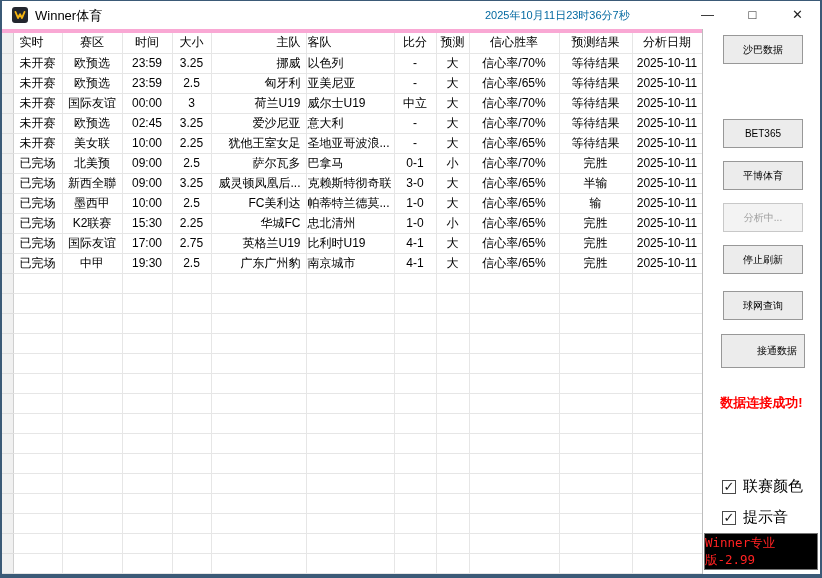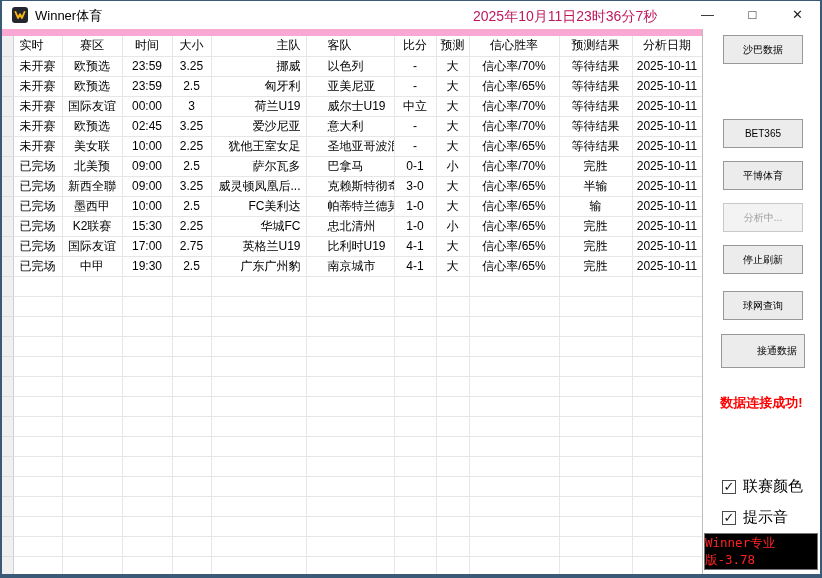--- a/index.html
+++ b/index.html
@@ -10,36 +10,36 @@
     width:822px; height:578px; background:#ffffff;
     border:2px solid #3b5a77; border-top-width:1px; border-bottom-width:4px;
     position:relative; overflow:hidden;
   }
 
   
   .titlebar { position:relative; height:28px; background:#ffffff; }
   .app-icon { position:absolute; left:10px; top:6px; width:16px; height:16px; }
   .app-title { position:absolute; left:33px; top:6px; font-size:13px; color:#000; white-space:nowrap; }
   .center-title { position:absolute; left:223px; top:7px; font-size:12.5px; color:#000; white-space:nowrap; }
-  .clock { position:absolute; left:471px; top:7px; font-size:14px; color:#be185d; white-space:nowrap; }
+  .clock { position:absolute; left:483px; top:7px; font-size:11px; color:#0369a1; white-space:nowrap; }
   .win-controls { position:absolute; right:0; top:0; height:28px; display:flex; }
   .win-btn { width:45px; height:28px; line-height:28px; text-align:center; font-size:13px; color:#222; cursor:default; }
 
   
   .main { position:relative; height:545px; }
 
-  .table-area { position:absolute; left:0; top:0; width:700px; height:100%; overflow:hidden; border-top:7px solid #f9a8d4; }
+  .table-area { position:absolute; left:0; top:0; width:700px; height:100%; overflow:hidden; border-top:4px solid #f9a8d4; }
   table { border-collapse:collapse; table-layout:fixed; width:700px; font-size:12px; color:#000; }
   th, td { height:20px; line-height:19px; padding:0; white-space:nowrap; overflow:hidden;
            border-right:1px solid #e6e6e6; border-bottom:1px solid #e6e6e6; font-weight:normal; }
   td.gutter, th.gutter { background:#f0f0f0; border-right:1px solid #cfcfcf; border-bottom:1px solid #dedede; }
   .al { text-align:left; padding-left:6px; }
   .ac { text-align:center; }
   .ar { text-align:right; padding-right:5px; }
-  .alq { text-align:left; padding-left:21px; }
+  .alq { text-align:left; padding-left:1px; }
 
   .divider { position:absolute; left:700px; top:0; width:1px; height:100%; background:#bdbdbd; }
 
   
   .panel { position:absolute; left:701px; right:0; top:0; height:100%; background:#fff; }
   .pbtn { position:absolute; left:20px; width:80px; height:29px; background:#ececec;
           border:1px solid #989898; font-size:10px; color:#000; text-align:center;
           line-height:27px; cursor:default; }
   .pbtn.big { left:18px; width:84px; height:34px; line-height:32px; }
   .pbtn.disabled { color:#9d9d9d; border-color:#c8c8c8; background:#f3f3f3; }
@@ -510,17 +510,17 @@
 
       <div class="cbrow cb1">
         <span class="cbbox">✓</span>
         <span>联赛颜色</span>
       </div>
       <div class="cbrow cb2">
         <span class="cbbox">✓</span>
         <span>提示音</span>
       </div>
 
-      <div class="version" style="background: rgb(0, 0, 0); color: rgb(255, 34, 34);">Winner专业版-3.78</div>
+      <div class="version" style="background: rgb(0, 0, 0); color: rgb(255, 34, 34);">Winner专业版-2.99</div>
     </div>
 
   </div>
 </div>
 
 </body></html>

